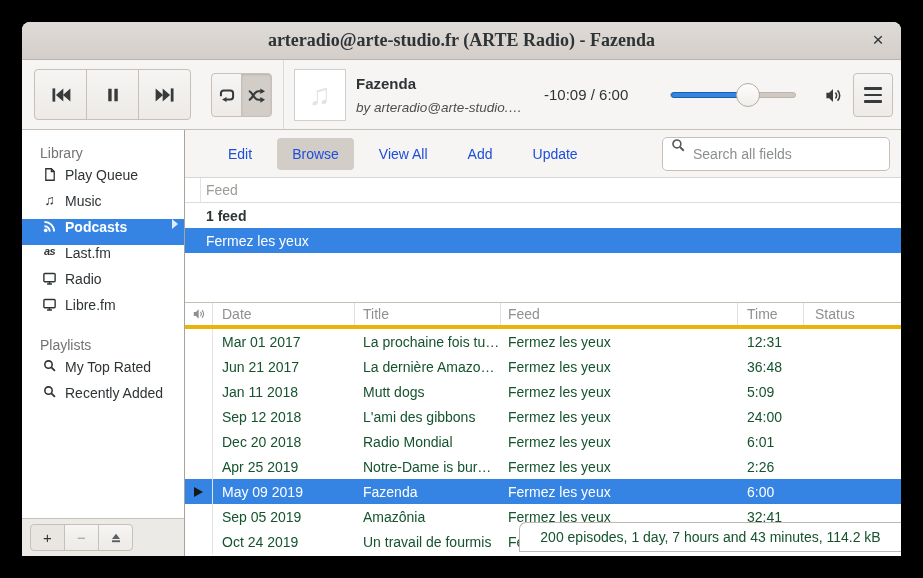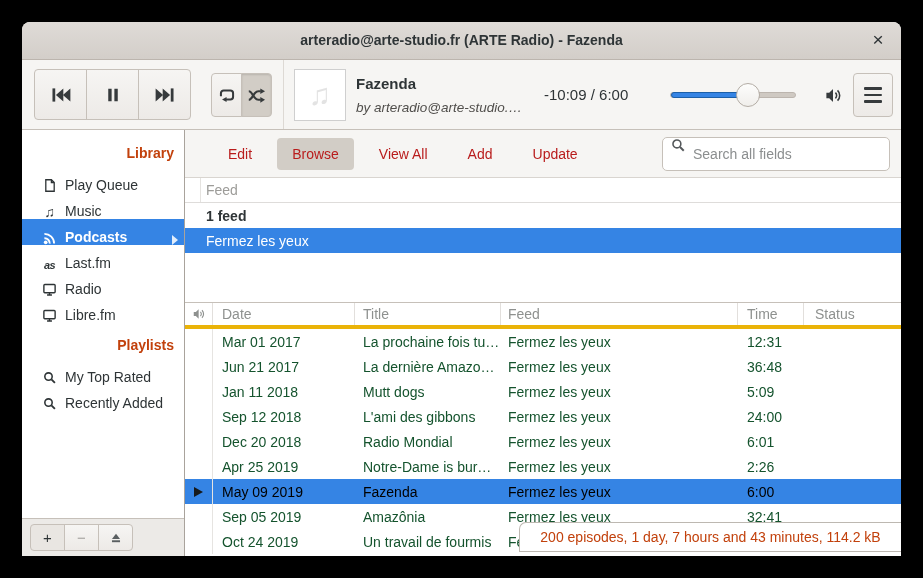--- a/index.html
+++ b/index.html
@@ -6,21 +6,21 @@
   html,body { width: 923px; height: 578px; background:#000; overflow:hidden;
     font-family:"Liberation Sans","DejaVu Sans",sans-serif; }
   #window { position:absolute; left:22px; top:22px; width:879px; height:534px;
     background:#fff; border-radius:8px 8px 0 0; overflow:hidden;
     display:flex; flex-direction:column; }
 
   
   .titlebar { height:38px; flex:0 0 38px; background:linear-gradient(#dfdbd7,#d3cec9);
     border-bottom:1px solid #bcb5ae; position:relative; }
   .titlebar .title { text-align:center; line-height:37px; font-weight:bold;
-    font-size:14px; color:#2e3436; }
+    font-size:18px; color:#2e3436;font-family:Liberation Serif, serif; }
   .close-btn { position:absolute; right:8px; top:0; width:30px; height:37px;
     text-align:center; line-height:35px; font-size:19px; color:#2e3436; cursor:default;}
 
   
   .transport { height:70px; flex:0 0 70px; background:#f6f5f3;
     border-bottom:1px solid #c6c0b9; position:relative; }
   .btn { background:linear-gradient(#f6f5f3,#edeae7); border:1px solid #c6c0b9;
     display:flex; align-items:center; justify-content:center; }
   .media-group { position:absolute; left:12px; top:9px; display:flex; }
   .media-group .btn { width:53px; height:51px; margin-left:-1px; }
@@ -52,22 +52,22 @@
     display:flex; align-items:center; justify-content:center; }
   .menu-btn { position:absolute; left:831px; top:13px; width:40px; height:44px;
     border-radius:4px; flex-direction:column; gap:4px; }
   .menu-btn i { display:block; width:18px; height:2.5px; background:#363a3c; border-radius:1px; }
 
   
   .content { flex:1; display:flex; min-height:0; }
   .sidebar { width:163px; flex:0 0 163px; background:#fff;
     border-right:1px solid #a9a39c; display:flex; flex-direction:column; }
   .side-nav { flex:1; padding-top:10px; overflow:hidden; }
-  .side-h { padding:5px 10px 6px 18px; font-weight:bold; font-size:14px; color:#c2410c;text-align:right; }
-  .side-item { height:26px; display:flex; align-items:flex-end; padding-left:19px;
+  .side-h { padding:5px 10px 6px 18px; font-weight:normal; font-size:14px; color:#737373; }
+  .side-item { height:26px; display:flex; align-items:flex-start; padding-left:19px;
     gap:7px; font-size:14px; color:#2e3436; position:relative; }
   .side-item .ic { width:17px; display:flex; justify-content:center; color:#2e3436; }
   .side-item.selected { background:#3584e4; color:#fff; font-weight:bold; }
   .side-item.selected .ic { color:#fff; }
   .side-item .expander { position:absolute; right:6px; width:0; height:0;
     border-left:6px solid rgba(255,255,255,.85); border-top:5px solid transparent;
     border-bottom:5px solid transparent; }
   .note-glyph { font-size:14px; line-height:1; }
   .lastfm-glyph { font-size:11px; font-weight:bold; font-style:italic; letter-spacing:-.5px; }
   .side-actions { flex:0 0 38px; background:#eceae7; border-top:1px solid #c6c0b9;
@@ -76,21 +76,21 @@
   .side-actions .btn:first-child { border-radius:4px 0 0 4px; margin-left:0; background:#e9e6e2; }
   .side-actions .btn:last-child  { border-radius:0 4px 4px 0; }
   .side-actions .dim { color:#a2a09d; }
 
   .main { flex:1; display:flex; flex-direction:column; min-width:0; background:#fff; }
 
   
   .browse-bar { height:48px; flex:0 0 48px; background:#f6f5f3;
     border-bottom:1px solid #d9d5d0; display:flex; align-items:center;
     padding-left:28px; gap:10px; }
-  .tbtn { padding:8px 15px; font-size:14px; color:#b91c1c; border-radius:4px; }
+  .tbtn { padding:8px 15px; font-size:14px; color:#1d4ed8; border-radius:4px; }
   .tbtn.active { background:#d2cdc6; }
   .search-entry { margin-left:auto; margin-right:11px; width:228px; height:34px;
     background:#fff; border:1px solid #c6c0b9; border-radius:5px; display:flex;
     padding:0 8px; gap:7px; }
   .search-entry input { border:none; outline:none; flex:1; font-size:14px;
     font-family:inherit; color:#2e3436; background:transparent; min-width:0; }
   .search-entry input::placeholder { color:#8b8e8f; }
 
   
   .feed-panel { height:125px; flex:0 0 125px; border-bottom:1px solid #c6c0b9;
@@ -115,28 +115,28 @@
     align-items:center; }
   .c-ic   { width:28px; flex:0 0 28px; border-right:1px solid #e6e4e1;
     justify-content:center; }
   .c-date { width:142px; flex:0 0 142px; padding-left:9px; }
   .c-title{ width:146px; flex:0 0 146px; padding-left:8px; }
   .c-feed { width:237px; flex:0 0 237px; padding-left:7px; }
   .c-time { width:66px;  flex:0 0 66px;  padding-left:9px; }
   .c-stat { flex:1; padding-left:11px; }
   .erow.head .cell { border-right:1px solid #e2dfdc; }
   .erow.head .c-stat { border-right:none; }
-  .erow.selected { background:#3584e4; color:#000000; }
+  .erow.selected { background:#3584e4; color:#ffffff; }
   .play-ind { width:0; height:0; border-left:9px solid #16191a;
     border-top:5.5px solid transparent; border-bottom:5.5px solid transparent; }
 
   .status-float { position:absolute; right:0; bottom:4px; width:382px; height:30px;
     background:#fff; border:1px solid #bdb8b1; border-right:none;
     border-radius:7px 0 0 0; display:flex; align-items:center; justify-content:center;
-    font-size:14px; color:#c2410c; z-index:5; }
+    font-size:14px; color:#14532d; z-index:5; }
 
   svg { display:block; }
 </style>
 </head>
 <body>
 
 <div id="window">
 
   <div class="titlebar">
     <div class="title">arteradio@arte-studio.fr (ARTE Radio) - Fazenda</div>

